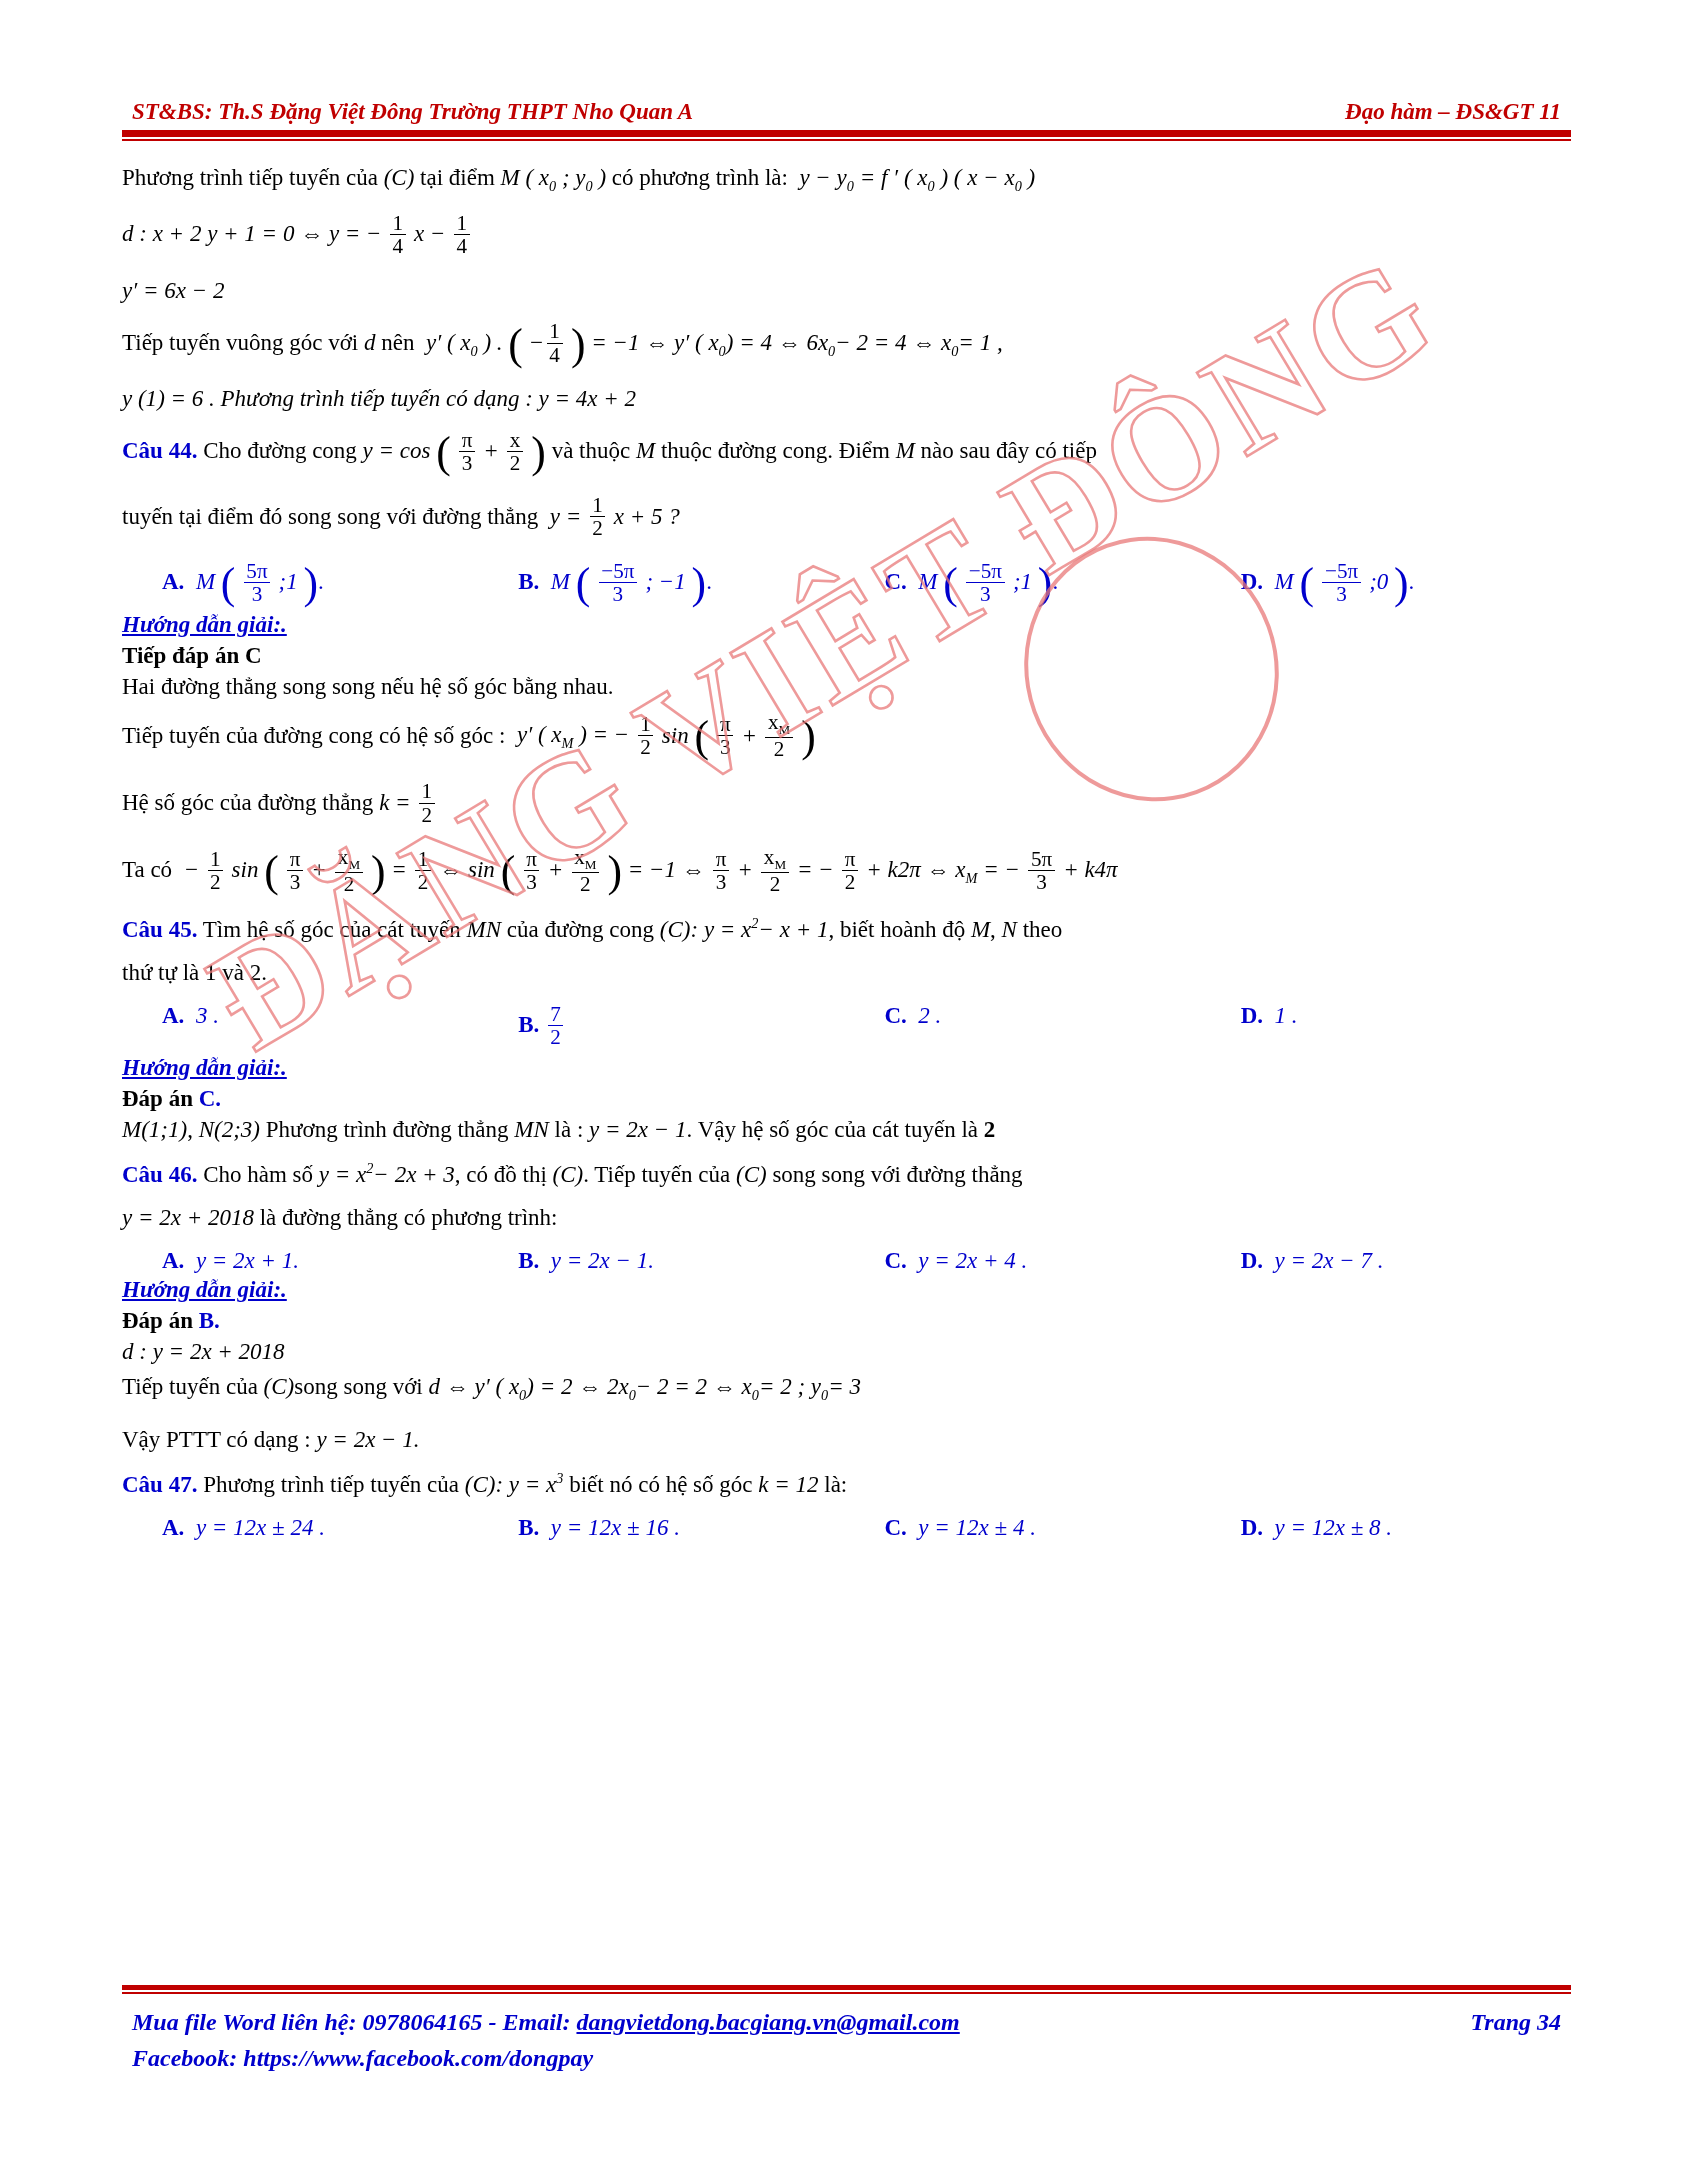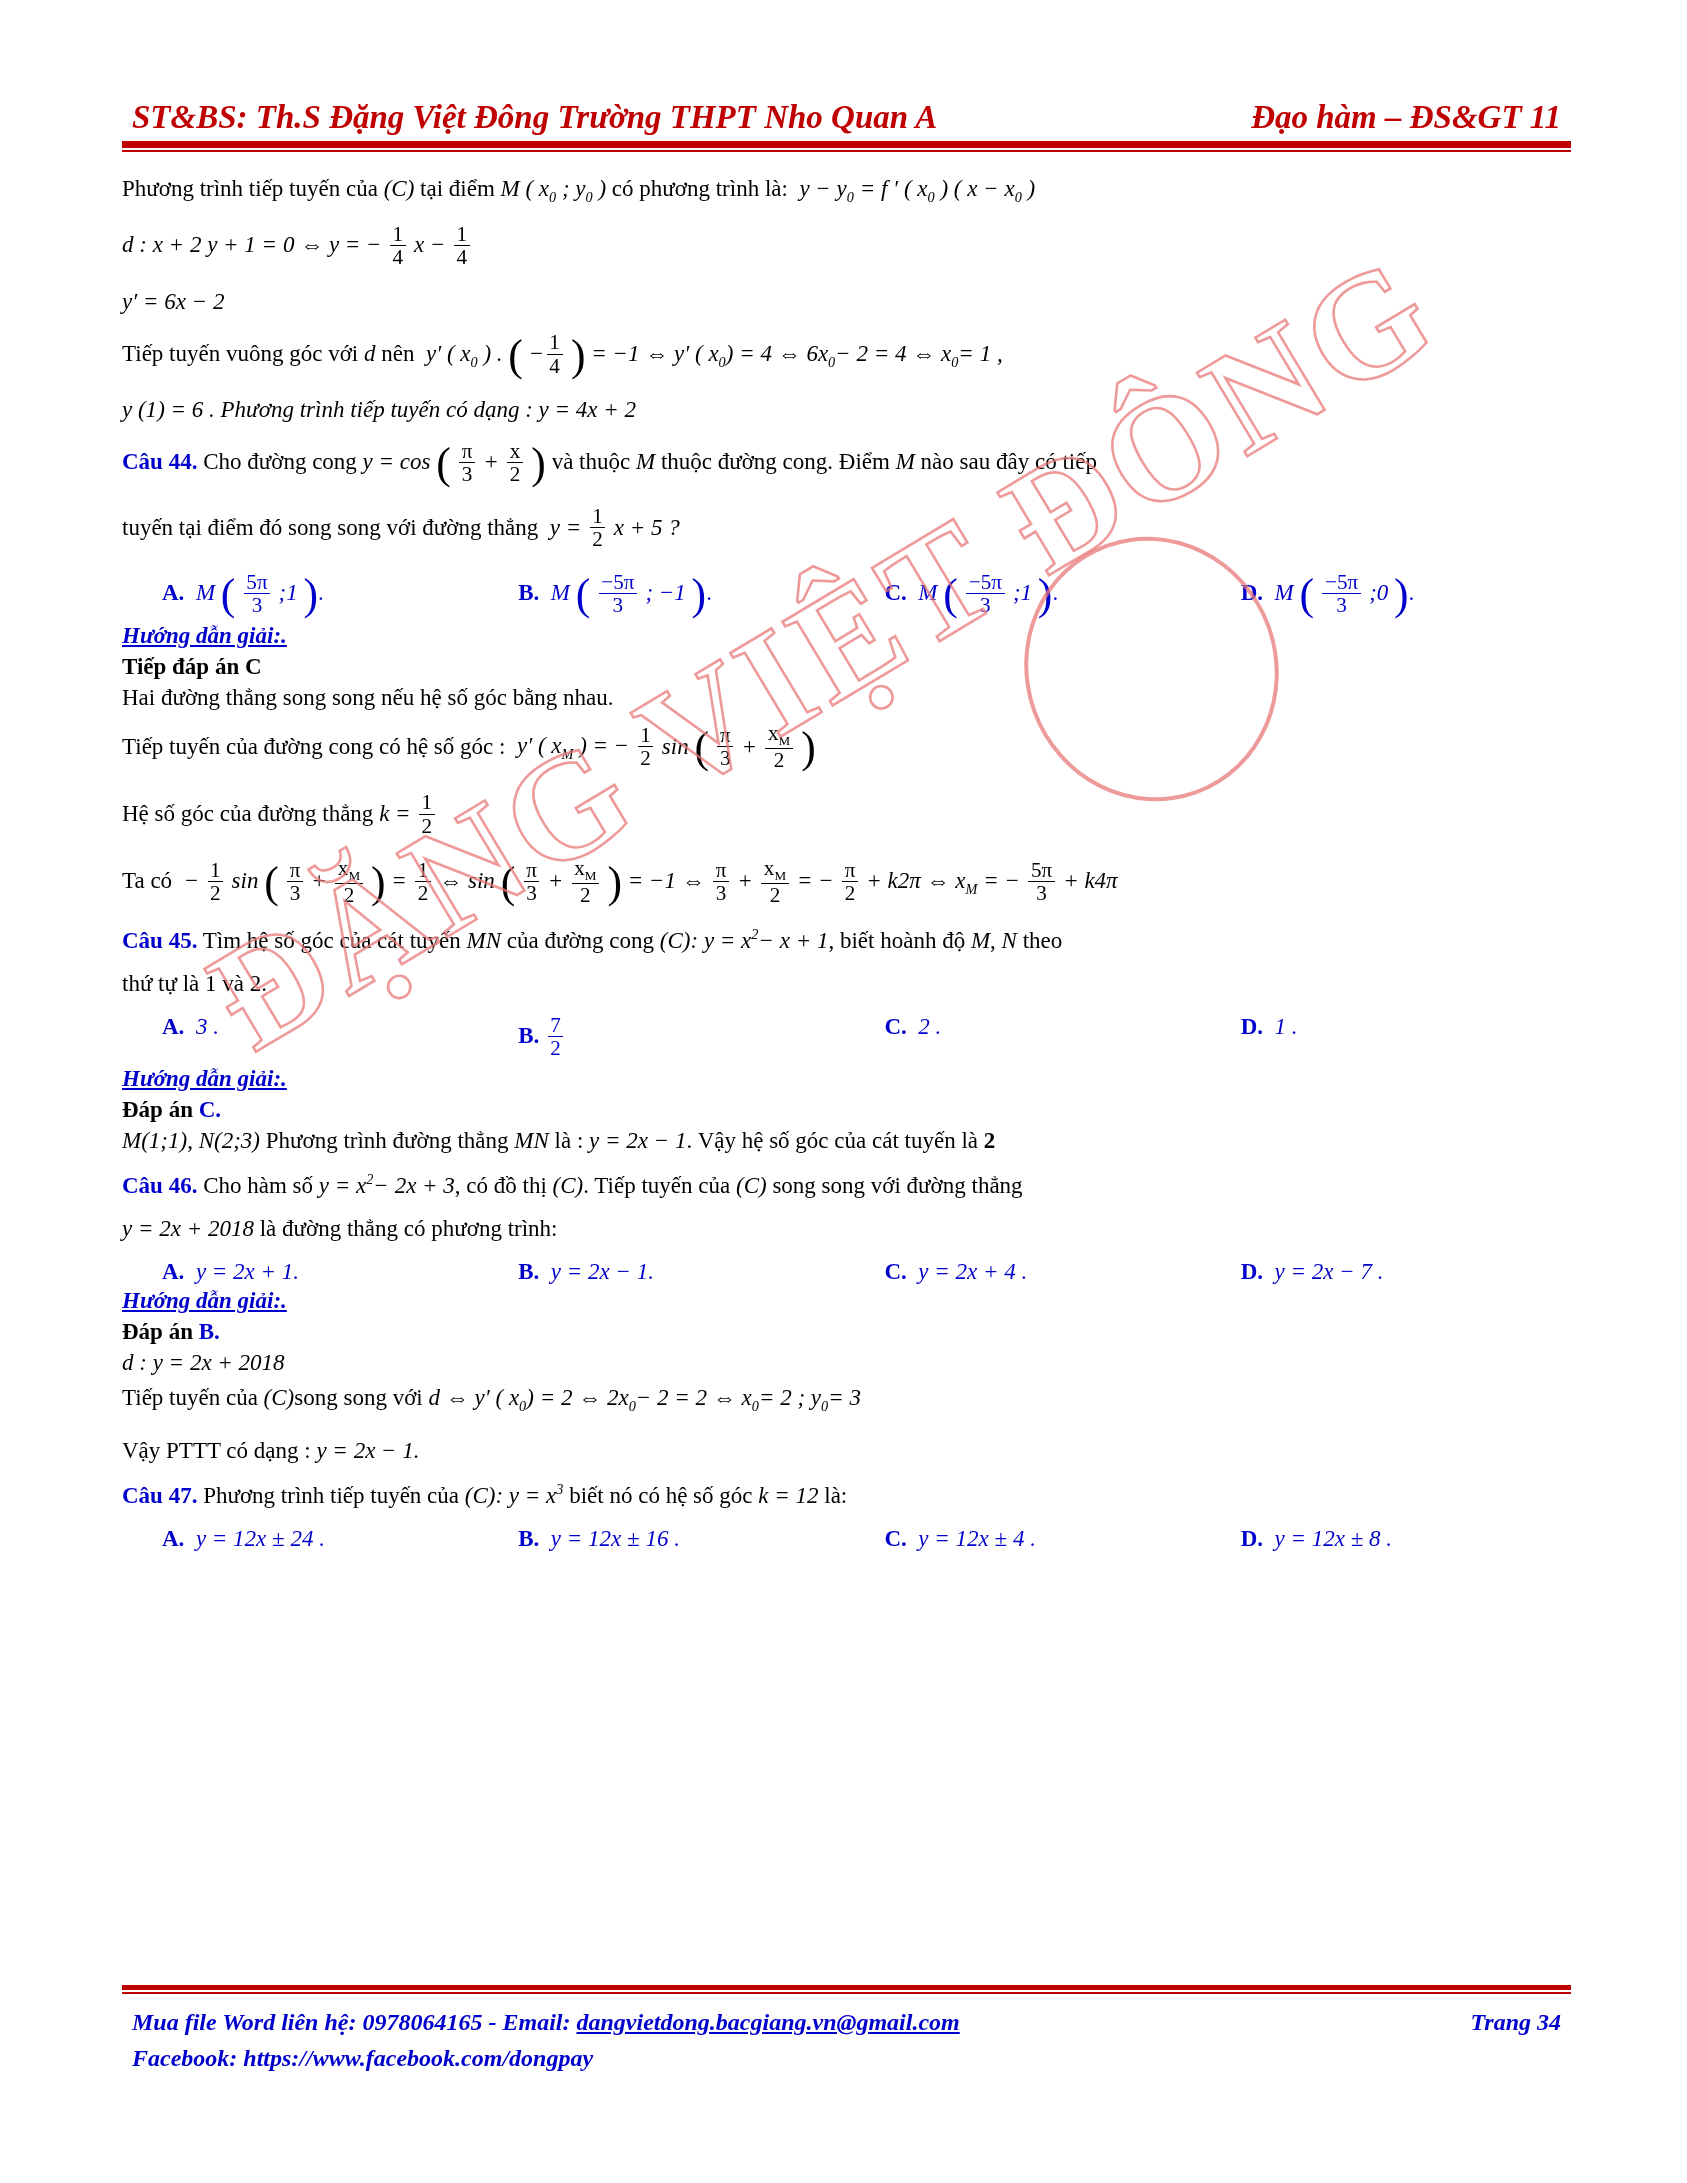--- a/index.html
+++ b/index.html
@@ -23,21 +23,21 @@
   }
 
   
   .hdr-row {
     display:flex;
     justify-content:space-between;
     align-items:baseline;
     font-weight:bold;
     font-style:italic;
     color:#c00000;
-    font-size:33px;
+    font-size:23px;
     padding:0 10px 0 10px;
   }
   .hdr-rule {
     margin-top:5.3px;
     height:4.6px;
     background:#c00000;
     border-top:2px solid #c00000;
   }
   .hdr-rule2 {
     margin-top:2.6px;

